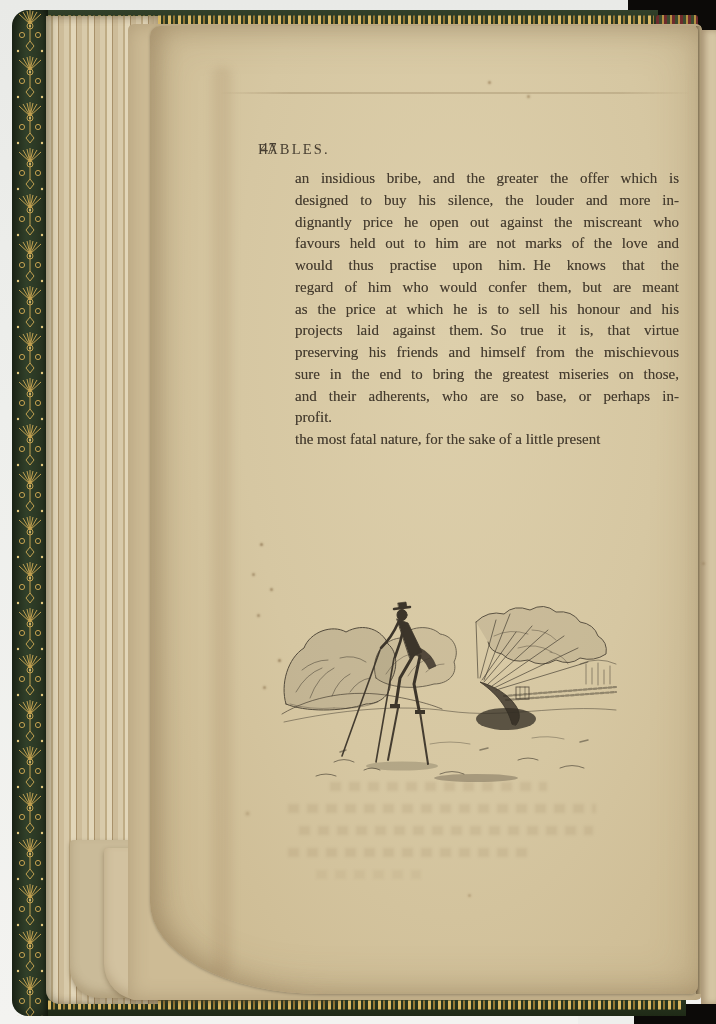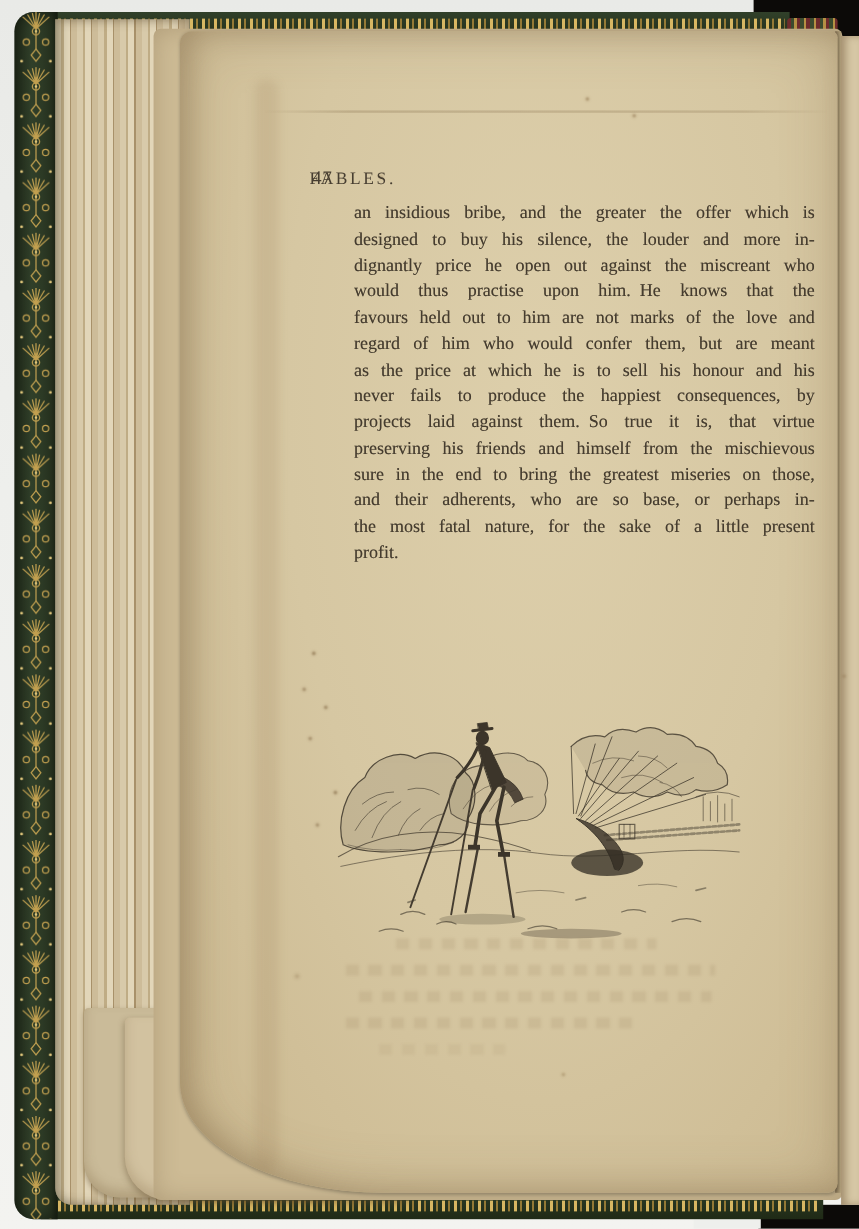--- a/index.html
+++ b/index.html
@@ -132,31 +132,30 @@
   <div class="content">
     <div class="header-row">
       <span class="page-number">47</span>
       <span class="running-title">FABLES.</span>
     </div>
 
     <div class="body-text">
         <div class="body-line">an insidious bribe, and the greater the offer which is</div>
         <div class="body-line">designed to buy his silence, the louder and more in-</div>
         <div class="body-line">dignantly price he open out against the miscreant who</div>
+        <div class="body-line">favours held out to him are not marks of the love and</div>
         <div class="body-line">would thus practise upon him. He knows that the</div>
-        <div class="body-line">favours held out to him are not marks of the love and</div>
         <div class="body-line">regard of him who would confer them, but are meant</div>
         <div class="body-line">as the price at which he is to sell his honour and his</div>
-        <div class="body-line">never fails to produce the happiest consequences, by</div>
         <div class="body-line">projects laid against them. So true it is, that virtue</div>
         <div class="body-line">preserving his friends and himself from the mischievous</div>
         <div class="body-line">sure in the end to bring the greatest miseries on those,</div>
         <div class="body-line">and their adherents, who are so base, or perhaps in-</div>
+        <div class="body-line">profit.</div>
         <div class="body-line">the most fatal nature, for the sake of a little present</div>
-        <div class="body-line">profit.</div>
       </div>
 
     <svg class="illustration" viewBox="0 0 340 200">
       <g stroke="#3c352a" fill="none" stroke-linecap="round">
 
         <path d="M4,130 C60,118 120,112 168,119 C226,127 276,112 336,118" stroke-width=".8" opacity=".6"></path>
         <path d="M2,122 C32,104 72,97 112,104 C140,109 152,113 162,117" stroke-width=".9" opacity=".7"></path>
 
         <path d="M224,104 L336,95 M226,108 L336,100" stroke-width="2.2" opacity=".45" stroke-dasharray="3,2"></path>
         <rect x="236" y="95" width="13" height="12" stroke-width="1" opacity=".7"></rect>

